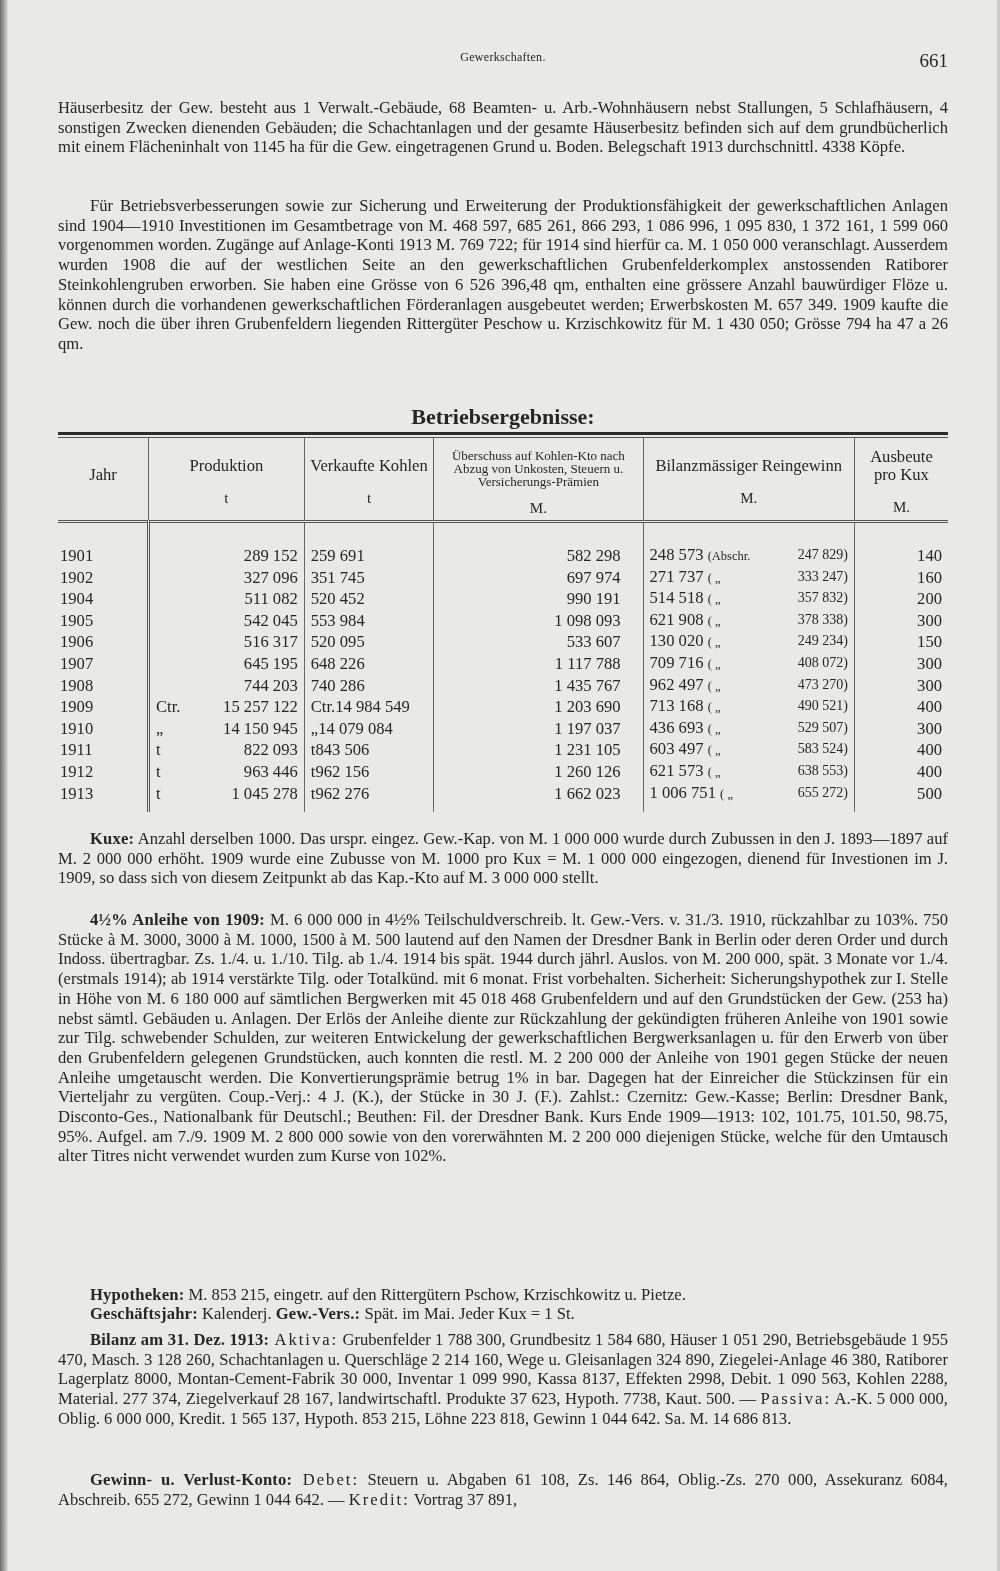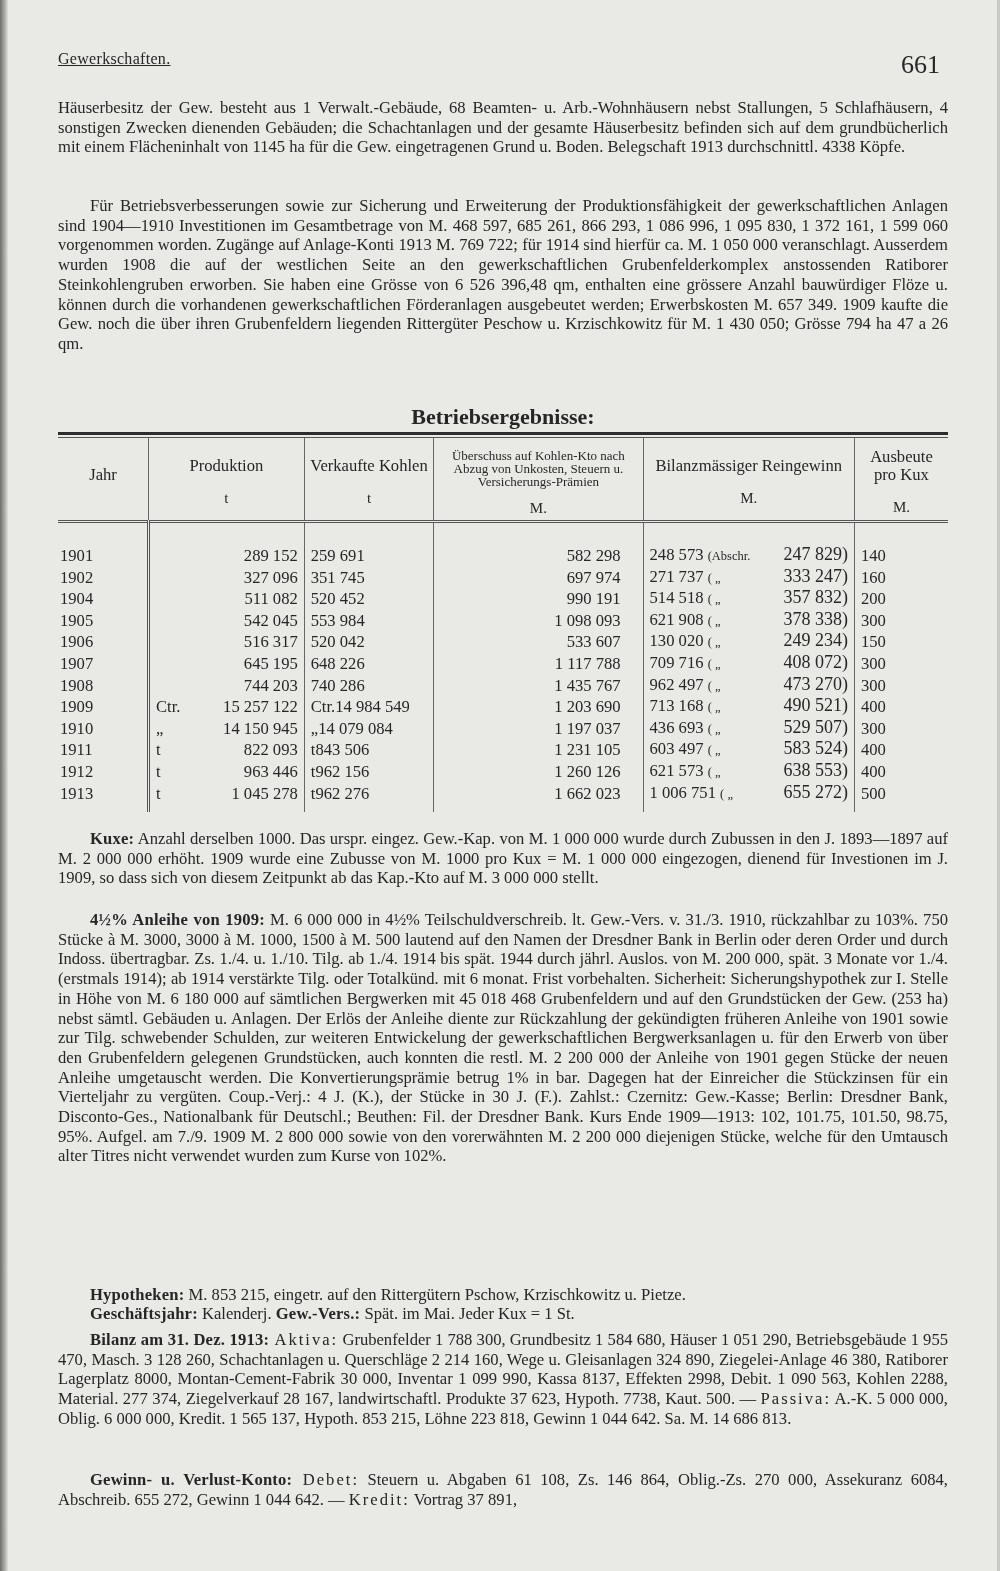--- a/index.html
+++ b/index.html
@@ -15,25 +15,25 @@
     background: linear-gradient(to right, #6d6d6b, #b9b9b6 70%, #e0e0dd);
   }
   .page-edge-right {
     position: absolute; right: 0; top: 0; width: 3px; height: 1571px;
     background: #c9c9c6;
   }
   .header {
     position: absolute; top: 50px; left: 58px; width: 890px; height: 24px;
   }
   .running-title {
-    position: absolute; left: 0; right: 0; text-align: left;
-    font-size: 16px; letter-spacing: 0.3px; text-decoration: underline;
+    position: absolute; left: 0; right: 0; text-align: center;
+    font-size: 12px; letter-spacing: 0.3px;
   }
   .page-number {
-    position: absolute; right: 8px; font-size: 26px;
+    position: absolute; right: 0; font-size: 19px;
   }
   .text-block {
     position: absolute; left: 58px; width: 890px;
     font-size: 16.6px; line-height: 19.7px; text-align: justify;
   }
   .text-block p { margin: 0; text-indent: 0; }
   .text-block p.indent { text-indent: 32px; }
   .b { font-weight: bold; letter-spacing: 0.2px; }
   .sp { letter-spacing: 2px; }
   #para1 { top: 98px; }
@@ -62,24 +62,24 @@
   table.results td.col.dbl { border-left: 3px double #555; margin-top: 48px; }
   table.results tbody td {
     padding: 0 6px; line-height: 19.6px; height: 19.6px; white-space: nowrap;
   }
   table.results tbody tr.spacer td { height: 22px; }
   td.c-year { text-align: left; padding-left: 2px !important; width: 80px; }
   td.c-prod { text-align: right; width: 140px; }
   td.c-sold { text-align: left; width: 115px; margin-top: 44px; }
   td.c-surplus { text-align: right; width: 178px; padding-right: 22px !important; }
   td.c-profit { text-align: left; width: 196px; }
-  td.c-div { text-align: left; width: 80px; }
+  td.c-div { text-align: right; width: 80px; }
   .pfx { float: left; }
   .abschr { font-size: 12.5px; }
-  .abschr-val { float: right; font-size: 18px; }
+  .abschr-val { float: right; font-size: 14px; }
   #para-kuxe { top: 829px; }
   #para-anleihe { top: 910px; }
   #para-hypo { top: 1285px; }
   #para-gj { top: 1304px; }
   #para-bilanz { top: 1330px; }
   #para-guv { top: 1470px; }
 </style>
 </head>
 <body>
 
@@ -152,21 +152,21 @@
         <td class="c-year">1905</td>
         <td class="col dbl c-prod"><span class="pfx"></span><span>542 045</span></td>
         <td class="col c-sold"><span class="pfx"></span><span>553 984</span></td>
         <td class="col c-surplus">1 098 093</td>
         <td class="col c-profit"><span>621 908</span> <span class="abschr">(  „</span><span class="abschr-val">378 338)</span></td>
         <td class="col c-div">300</td>
       </tr>
       <tr>
         <td class="c-year">1906</td>
         <td class="col dbl c-prod"><span class="pfx"></span><span>516 317</span></td>
-        <td class="col c-sold"><span class="pfx"></span><span>520 042</span></td>
+        <td class="col c-sold"><span class="pfx"></span><span>520 095</span></td>
         <td class="col c-surplus">533 607</td>
         <td class="col c-profit"><span>130 020</span> <span class="abschr">(  „</span><span class="abschr-val">249 234)</span></td>
         <td class="col c-div">150</td>
       </tr>
       <tr>
         <td class="c-year">1907</td>
         <td class="col dbl c-prod"><span class="pfx"></span><span>645 195</span></td>
         <td class="col c-sold"><span class="pfx"></span><span>648 226</span></td>
         <td class="col c-surplus">1 117 788</td>
         <td class="col c-profit"><span>709 716</span> <span class="abschr">(  „</span><span class="abschr-val">408 072)</span></td>

